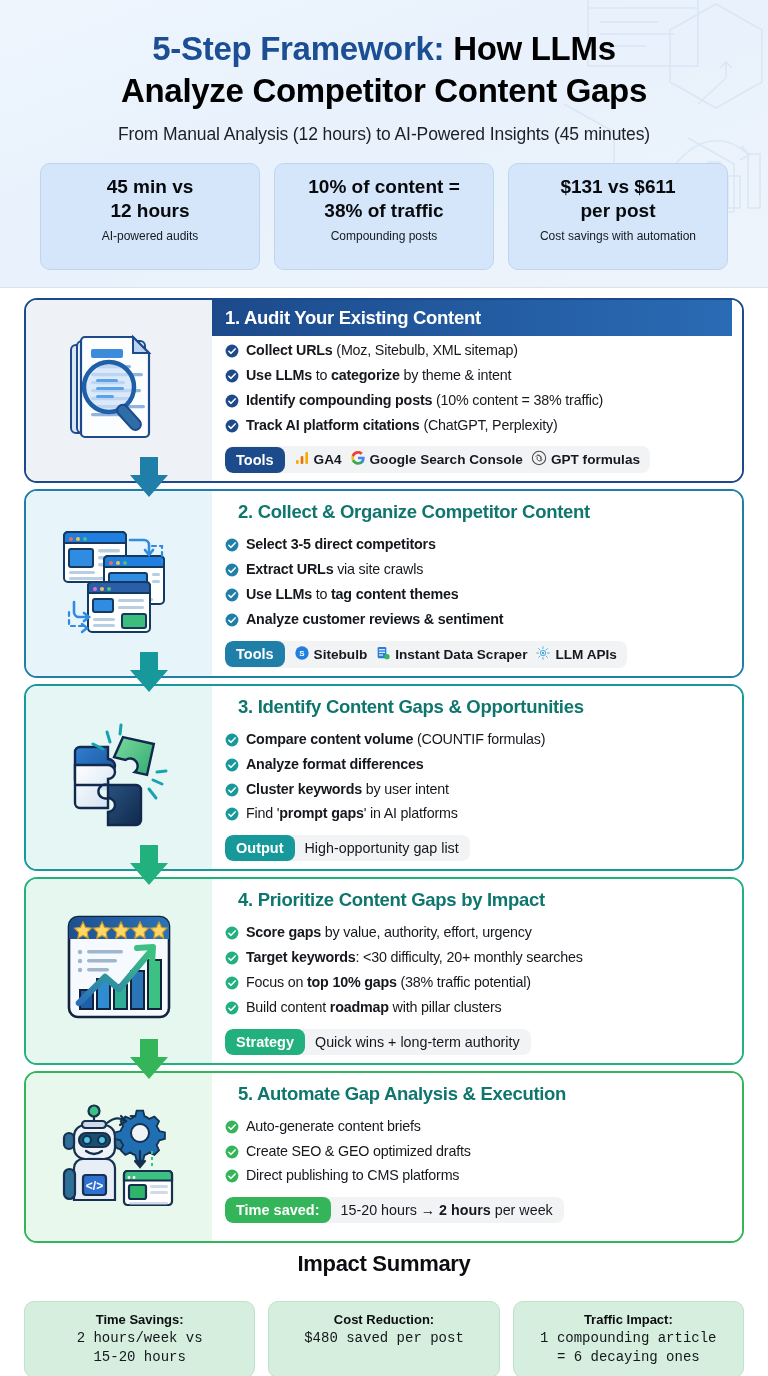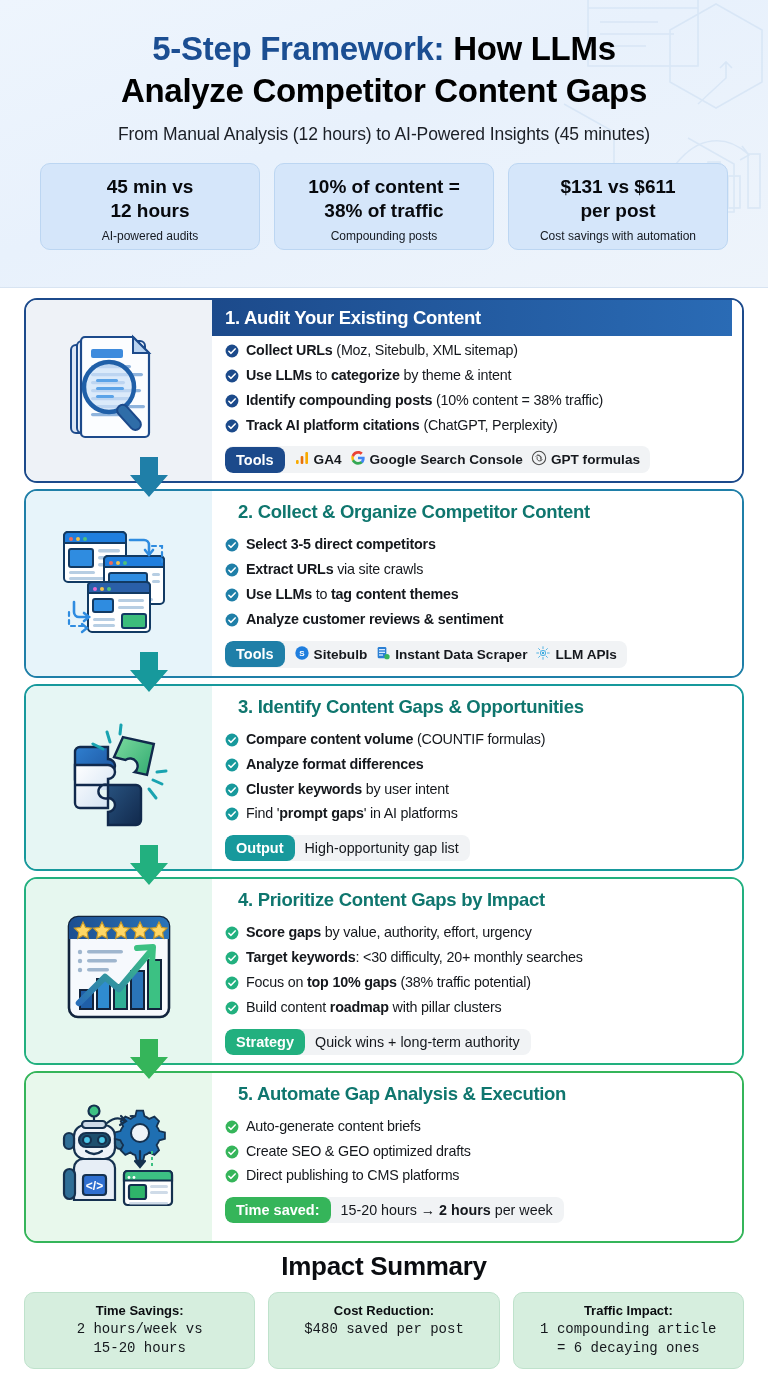--- a/index.html
+++ b/index.html
@@ -51,21 +51,21 @@
     display: flex;
     gap: 14px;
     margin-top: 18px;
     padding: 0 6px;
   }
   .stat-card {
     flex: 1;
     background: #d5e6fa;
     border: 1px solid #bcd6f2;
     border-radius: 10px;
-    padding: 11px 6px 6px;
+    padding: 11px 6px 26px;
     text-align: center;
   }
   .stat-value {
     font-size: 19px;
     font-weight: bold;
     line-height: 1.25;
     color: #07090d;
     white-space: pre-line;
   }
   .stat-label {
@@ -169,25 +169,25 @@
     left: 102px;
     width: 46px;
     z-index: 5;
   }
   .connector svg { display: block; }
 
   
   .impact { padding: 2px 24px 10px 24px; }
   .impact-title {
     text-align: center;
-    font-size: 26px;
+    font-size: 22px;
     font-weight: bold;
     color: #0b0d11;
     letter-spacing: -0.3px;
-    margin-bottom: 10px;
+    margin-bottom: 24px;
   }
   .impact-row { display: flex; gap: 13px; }
   .impact-card {
     flex: 1;
     background: #d6eede;
     border: 1px solid #bfe2cc;
     border-radius: 10px;
     padding: 10px 6px 11px;
     text-align: center;
   }

